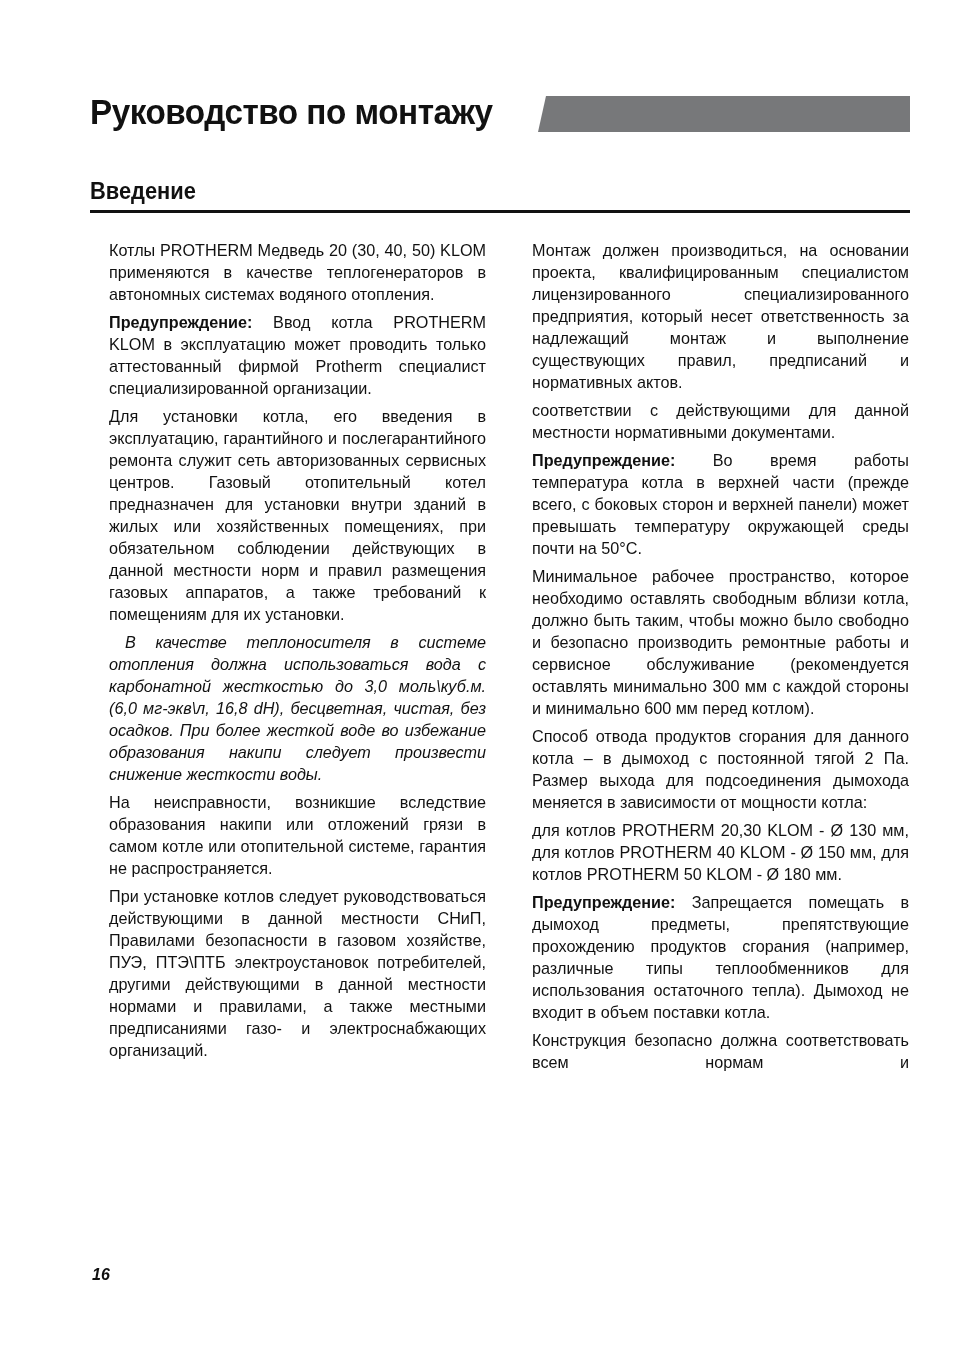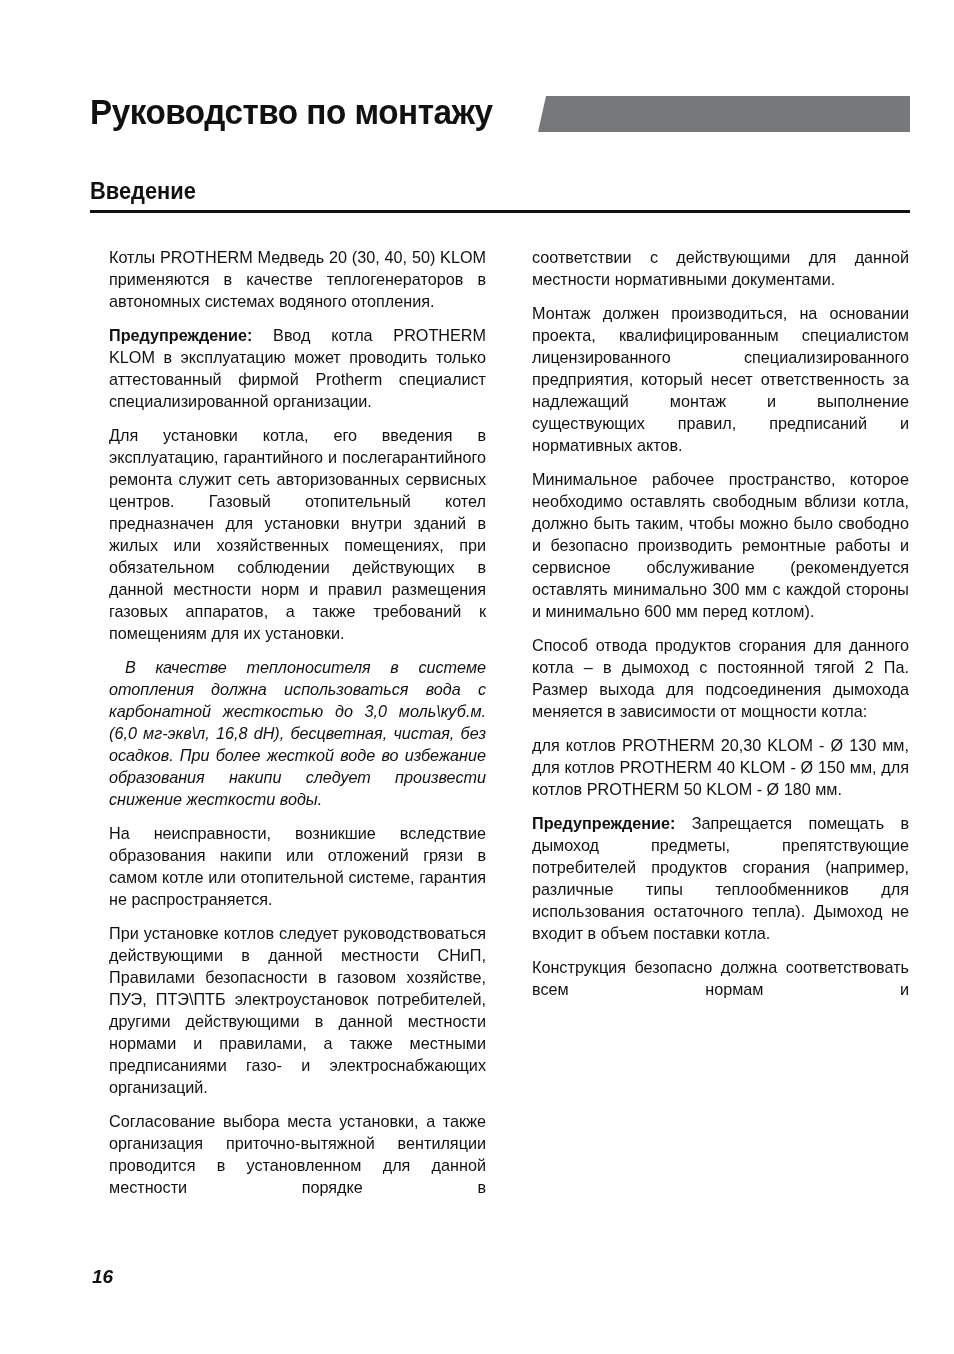--- a/index.html
+++ b/index.html
@@ -8,48 +8,48 @@
   .title { position: absolute; left: 90px; top: 92px; font-size: 35px; font-weight: bold;
            letter-spacing: -0.5px; transform: scaleX(0.95); transform-origin: left; margin: 0; white-space: nowrap; }
   .title-bar { position: absolute; left: 538px; top: 96px; width: 372px; height: 36px; background: #77787a;
                clip-path: polygon(8px 0, 100% 0, 100% 100%, 0 100%); }
   .section { position: absolute; left: 90px; top: 178px; font-size: 23px; font-weight: bold; margin: 0;
              transform: scaleX(0.95); transform-origin: left; }
   .section-rule { position: absolute; left: 90px; top: 210px; width: 820px; height: 3px; background: #111; }
   .col { position: absolute; top: 234px; width: 377px; font-size: 16.2px; line-height: 22px; }
   .col-left { left: 109px; }
   .col-right { left: 532px; }
-  .col p { margin: 12px 0 6px 0; text-align: justify; text-align-last: left; }
+  .col p { margin: 5px 0 6px 0; text-align: justify; text-align-last: left; }
   .col p.cont-last { text-align-last: justify; }
   .col p.indent { text-indent: 16px; font-style: italic; }
   .b { font-weight: bold; }
-  .page-num { position: absolute; left: 92px; top: 1266px; font-size: 19px; font-weight: bold; font-style: italic; }
+  .page-num { position: absolute; left: 92px; top: 1266px; font-size: 16px; font-weight: bold; font-style: italic; }
 </style>
 </head>
 <body>
 
 <h1 class="title">Руководство по монтажу</h1>
 <div class="title-bar"></div>
 
 <h2 class="section">Введение</h2>
 <div class="section-rule"></div>
 
 <div class="col col-left">
   <p><span>Котлы PROTHERM Медведь 20 (30, 40, 50) KLOM применяются в качестве теплогенераторов в автономных системах водяного отопления.</span></p>
   <p><span class="b">Предупреждение:</span><span> Ввод котла PROTHERM KLOM в эксплуатацию может проводить только аттестованный фирмой Protherm специалист специализированной организации.</span></p>
   <p><span>Для установки котла, его введения в эксплуатацию, гарантийного и послегарантийного ремонта служит сеть авторизованных сервисных центров. Газовый отопительный котел предназначен для установки внутри зданий в жилых или хозяйственных помещениях, при обязательном соблюдении действующих в данной местности норм и правил размещения газовых аппаратов, а также требований к помещениям для их установки.</span></p>
   <p class="indent"><span>В качестве теплоносителя в системе отопления должна использоваться вода с карбонатной жесткостью до 3,0 моль\куб.м. (6,0 мг-экв\л, 16,8 dH), бесцветная, чистая, без осадков. При более жесткой воде во избежание образования накипи следует произвести снижение жесткости воды.</span></p>
   <p><span>На неисправности, возникшие вследствие образования накипи или отложений грязи в самом котле или отопительной системе, гарантия не распространяется.</span></p>
   <p><span>При установке котлов следует руководствоваться действующими в данной местности СНиП, Правилами безопасности в газовом хозяйстве, ПУЭ, ПТЭ\ПТБ электроустановок потребителей, другими действующими в данной местности нормами и правилами, а также местными предписаниями газо- и электроснабжающих организаций.</span></p>
-  <p class="cont-last"><span>Согласование выбора места установки, а также организация приточно-вытяжной вентиляции проводится в установленном для данной местности порядке в</span></p>
 </div>
 
 <div class="col col-right">
+  <p><span>Монтаж должен производиться, на основании проекта, квалифицированным специалистом лицензированного специализированного предприятия, который несет ответственность за надлежащий монтаж и выполнение существующих правил, предписаний и нормативных актов.</span></p>
   <p><span>соответствии с действующими для данной местности нормативными документами.</span></p>
-  <p><span>Монтаж должен производиться, на основании проекта, квалифицированным специалистом лицензированного специализированного предприятия, который несет ответственность за надлежащий монтаж и выполнение существующих правил, предписаний и нормативных актов.</span></p>
+  <p><span class="b">Предупреждение:</span><span> Во время работы температура котла в верхней части (прежде всего, с боковых сторон и верхней панели) может превышать температуру окружающей среды почти на 50°C.</span></p>
   <p><span>Минимальное рабочее пространство, которое необходимо оставлять свободным вблизи котла, должно быть таким, чтобы можно было свободно и безопасно производить ремонтные работы и сервисное обслуживание (рекомендуется оставлять минимально 300 мм с каждой стороны и минимально 600 мм перед котлом).</span></p>
   <p><span>Способ отвода продуктов сгорания для данного котла – в дымоход с постоянной тягой 2 Па. Размер выхода для подсоединения дымохода меняется в зависимости от мощности котла:</span></p>
   <p><span>для котлов PROTHERM 20,30 KLOM - Ø 130 мм, для котлов PROTHERM 40 KLOM - Ø 150 мм, для котлов PROTHERM 50 KLOM - Ø 180 мм.</span></p>
-  <p><span class="b">Предупреждение:</span><span> Запрещается помещать в дымоход предметы, препятствующие потребителей продуктов сгорания (например, различные типы теплообменников для использования остаточного тепла). Дымоход не входит в объем поставки котла.</span></p>
+  <p><span class="b">Предупреждение:</span><span> Запрещается помещать в дымоход предметы, препятствующие прохождению продуктов сгорания (например, различные типы теплообменников для использования остаточного тепла). Дымоход не входит в объем поставки котла.</span></p>
   <p class="cont-last"><span>Конструкция безопасно должна соответствовать всем нормам и</span></p>
 </div>
 
 <div class="page-num">16</div>
 
 </body></html>

